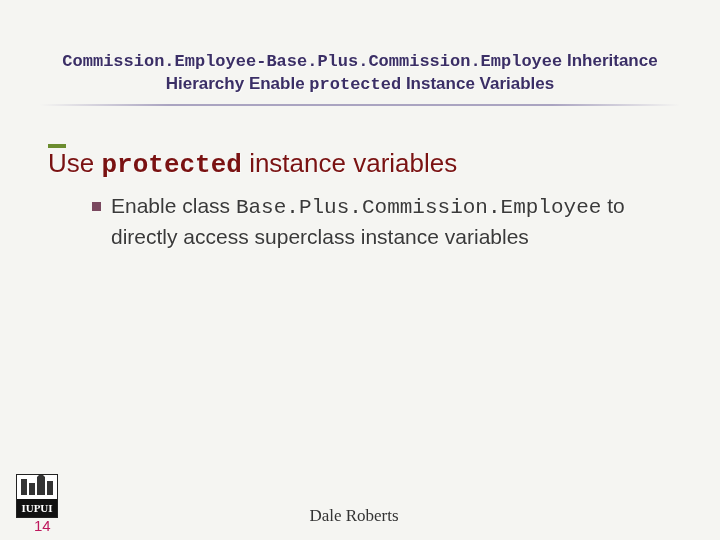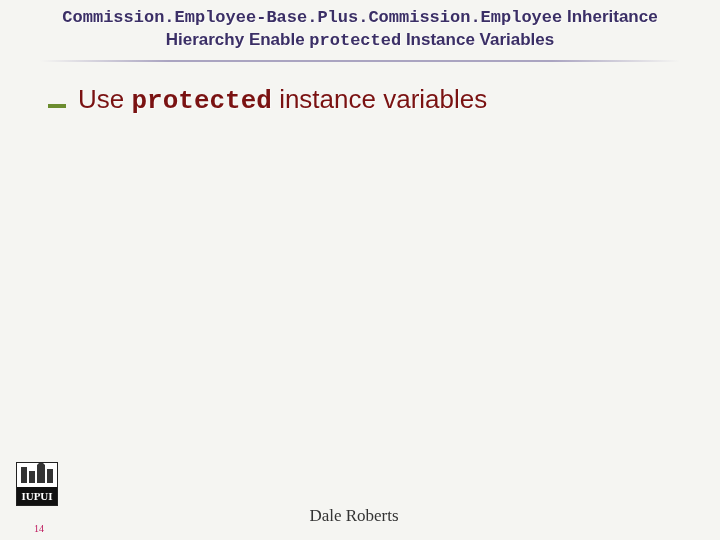--- a/index.html
+++ b/index.html
@@ -10,20 +10,21 @@
     background: #f5f5f2;
     font-family: Verdana, Geneva, sans-serif;
     position: relative;
     overflow: hidden;
     color: #3a3a3a;
   }
   .title-band {
     position: relative;
     padding: 6px 40px 12px 40px;
     text-align: center;
+    margin-top: 44px;
   }
   .title-band::after {
     content: "";
     position: absolute;
     left: 40px;
     right: 40px;
     bottom: 2px;
     height: 2px;
     background: linear-gradient(to right, rgba(120,110,160,0) 0%, rgba(120,110,160,0.6) 20%, rgba(120,110,160,0.6) 80%, rgba(120,110,160,0) 100%);
   }
@@ -38,20 +39,21 @@
     font-family: "Courier New", monospace;
     font-weight: bold;
   }
   .content {
     padding: 20px 40px 0 48px;
   }
   .h-bullet {
     display: flex;
     align-items: baseline;
     margin-bottom: 12px;
+    flex-direction: column;
   }
   .h-bullet .dash {
     width: 18px;
     height: 4px;
     background: #6b8c2f;
     margin-right: 12px;
     margin-top: 16px;
     flex: none;
   }
   .h-bullet .headline {
@@ -90,35 +92,35 @@
   .footer {
     position: absolute;
     bottom: 0;
     left: 0;
     right: 0;
     height: 64px;
   }
   .logo {
     position: absolute;
     left: 16px;
-    bottom: 34px;
+    bottom: 22px;
     width: 42px;
     height: 44px;
     border: 1px solid #222;
     background: #5eead4;
     box-sizing: border-box;
   }
   .logo svg { display:block; }
   .slide-num {
     position: absolute;
     left: 34px;
     bottom: 6px;
-    font-size: 10px;
+    font-size: 15px;
     color: #be185d;
-    font-family: Liberation Serif, serif;
+    font-family: Liberation Sans, sans-serif;
   }
   .author {
     position: absolute;
     left: 0;
     right: 12px;
     bottom: 14px;
     text-align: center;
     font-family: Georgia, "Times New Roman", serif;
     font-size: 17px;
     color: #333;
@@ -136,20 +138,26 @@
 
 <div class="content">
   <div class="h-bullet">
     <div class="dash"></div>
     <div class="headline">
       <span>Use </span><span class="kw">protected</span><span> instance variables</span>
     </div>
   </div>
 
   <div class="sub-list">
+    <div class="sub-item">
+      <div class="sq"></div>
+      <div class="txt">
+        <span>Enable class </span><span class="mono">Base.Plus.Commission.Employee</span><span> to directly access superclass instance variables</span>
+      </div>
+    </div>
   </div>
 </div>
 
 <div class="footer">
   <div class="logo" title="IUPUI">
     <svg width="40" height="42" viewBox="0 0 40 42">
       <rect x="0" y="0" width="40" height="24" fill="#fff"></rect>
       <rect x="4" y="4" width="6" height="16" fill="#333"></rect>
       <rect x="12" y="8" width="6" height="12" fill="#333"></rect>
       <rect x="20" y="2" width="8" height="18" fill="#333"></rect>

